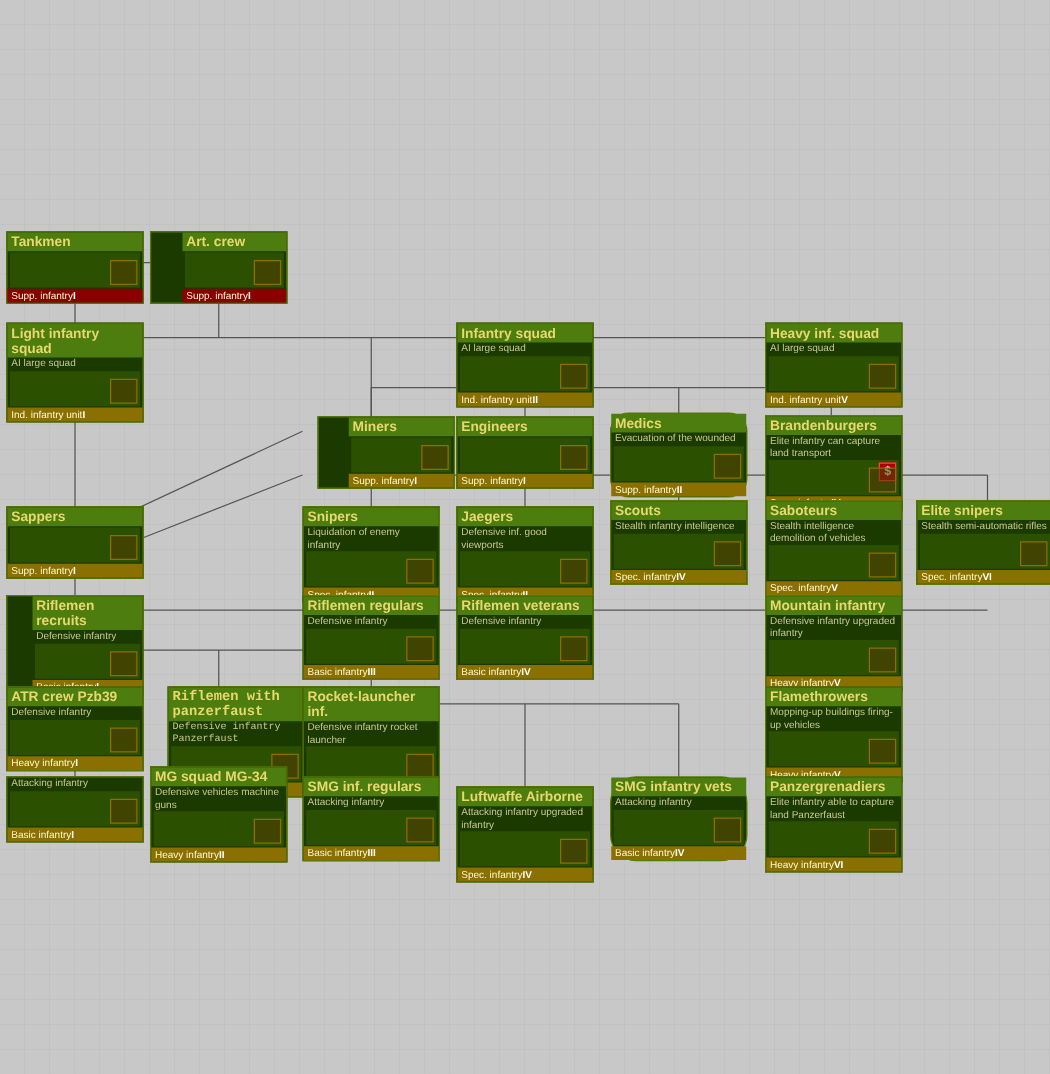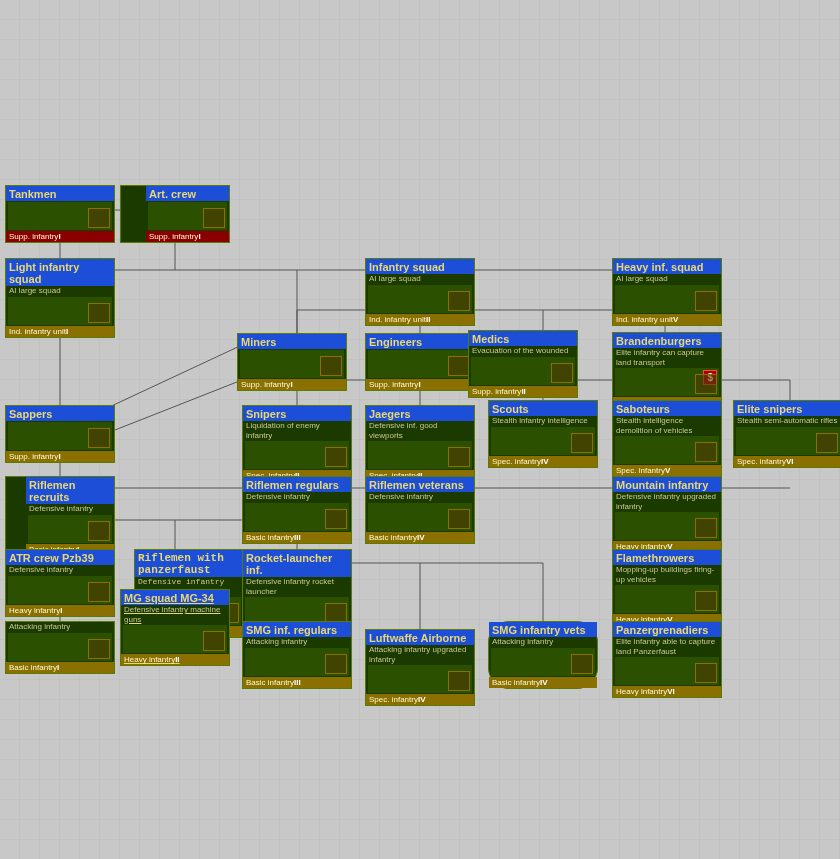--- a/index.html
+++ b/index.html
@@ -22,21 +22,21 @@
       font-size: 9px;
       width: 110px;
       cursor: pointer;
     }
 
     .unit-card .card-title {
       font-size: 11px;
       font-weight: bold;
       color: #e8d870;
       padding: 2px 3px 1px 3px;
-      background: #1d4ed8;
+      background: #4d7c0f;
     }
 
     .unit-card .card-subtitle {
       font-size: 8px;
       color: #c8c890;
       padding: 0 3px;
       line-height: 1.2;
     }
 
     .unit-card .card-image {
@@ -194,37 +194,37 @@
     <div class="unit-card" style="left: 612px; top: 258px;">
       <div class="card-title">Heavy inf. squad</div>
       <div class="card-subtitle">AI
 large squad</div>
       <div class="card-image"></div>
       <div class="card-footer">
         <span>Ind. infantry unit</span>
         <span class="level">V</span>
       </div>
     </div>
-    <div class="unit-card" style="left: 237px; top: 333px;">
+    <div class="unit-card" style="left: 254px; top: 333px; padding-left: 24px;">
       <div class="card-title">Miners</div>
       <div class="card-image"></div>
       <div class="card-footer">
         <span>Supp. infantry</span>
         <span class="level">I</span>
       </div>
     </div>
     <div class="unit-card" style="left: 365px; top: 333px;">
       <div class="card-title">Engineers</div>
       <div class="card-image"></div>
       <div class="card-footer">
         <span>Supp. infantry</span>
         <span class="level">I</span>
       </div>
     </div>
-    <div class="unit-card" style="left: 468px; top: 330px;">
+    <div class="unit-card" style="left: 488px; top: 330px; border-radius: 15px;">
       <div class="card-title">Medics</div>
       <div class="card-subtitle">Evacuation of the
 wounded</div>
       <div class="card-image"></div>
       <div class="card-footer">
         <span>Supp. infantry</span>
         <span class="level">II</span>
       </div>
     </div>
     <div class="unit-card" style="left: 612px; top: 332px;">
@@ -376,23 +376,23 @@
       </div>
     </div>
     <div class="unit-card" style="left: 5px; top: 621px;">
       <div class="card-subtitle">Attacking infantry</div>
       <div class="card-image"></div>
       <div class="card-footer">
         <span>Basic infantry</span>
         <span class="level">I</span>
       </div>
     </div>
-    <div class="unit-card" style="left: 120px; top: 589px; text-decoration: underline;">
+    <div class="unit-card" style="left: 120px; top: 613px;">
       <div class="card-title">MG squad MG-34</div>
-      <div class="card-subtitle">Defensive infantry
+      <div class="card-subtitle">Defensive vehicles
 machine guns</div>
       <div class="card-image"></div>
       <div class="card-footer">
         <span>Heavy infantry</span>
         <span class="level">II</span>
       </div>
     </div>
     <div class="unit-card" style="left: 242px; top: 621px;">
       <div class="card-title">SMG inf. regulars</div>
       <div class="card-subtitle">Attacking infantry</div>

